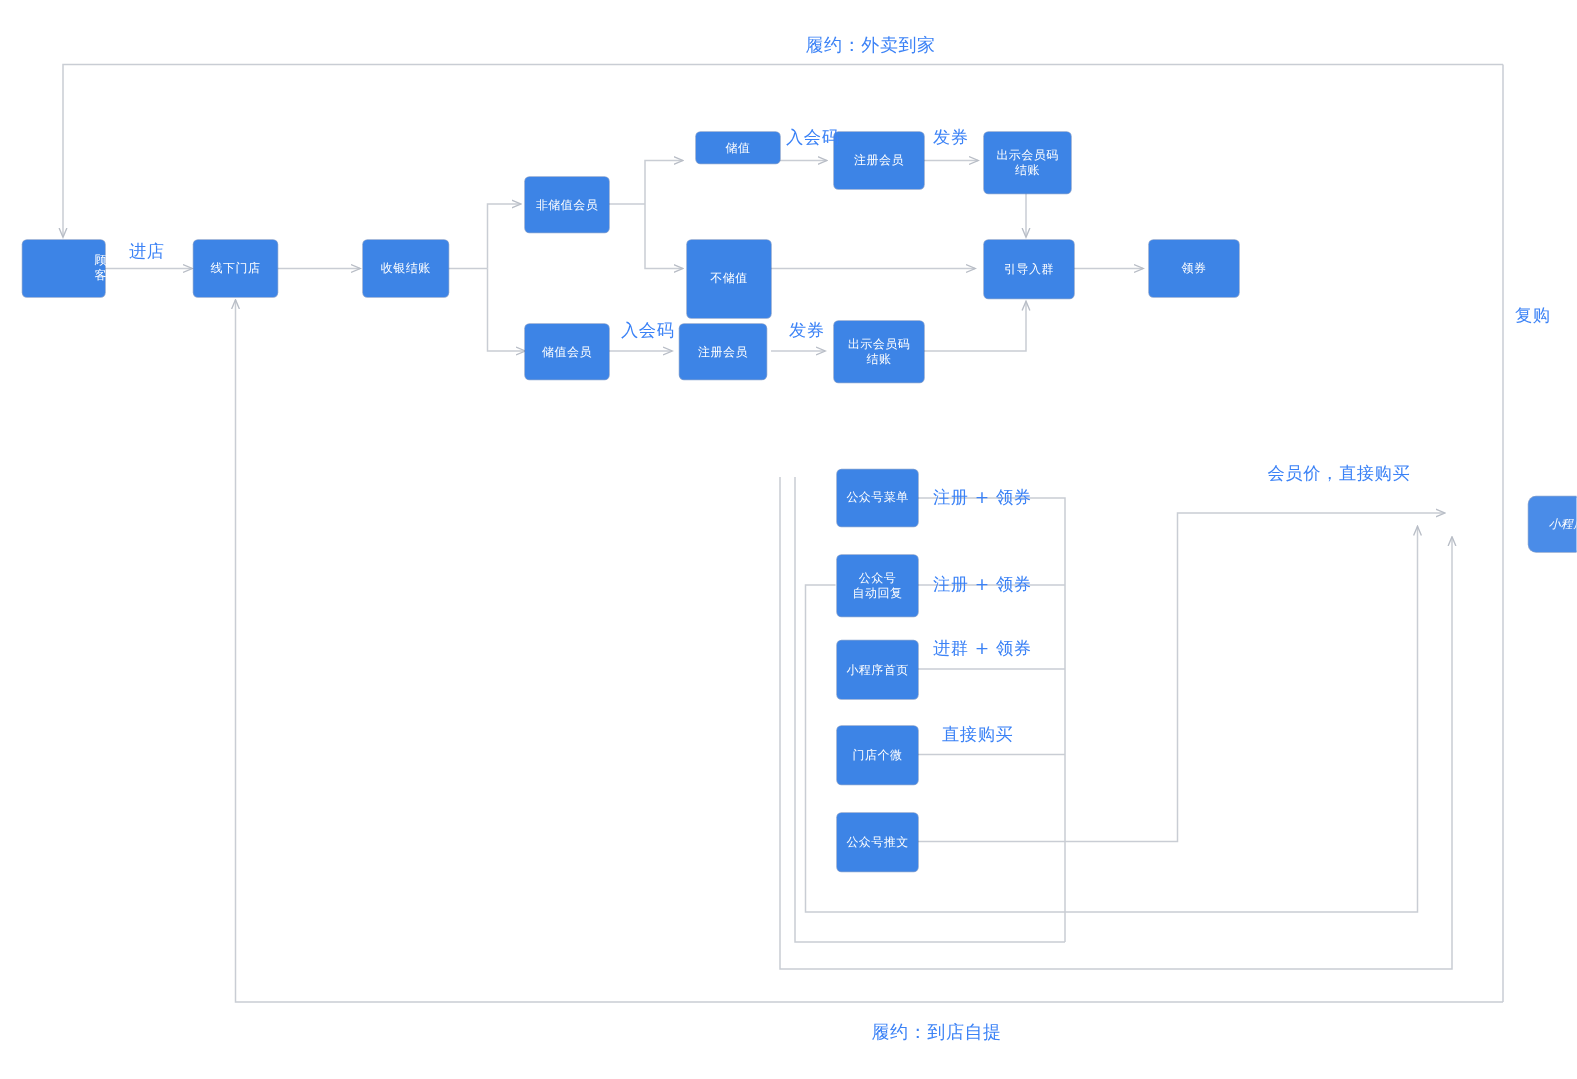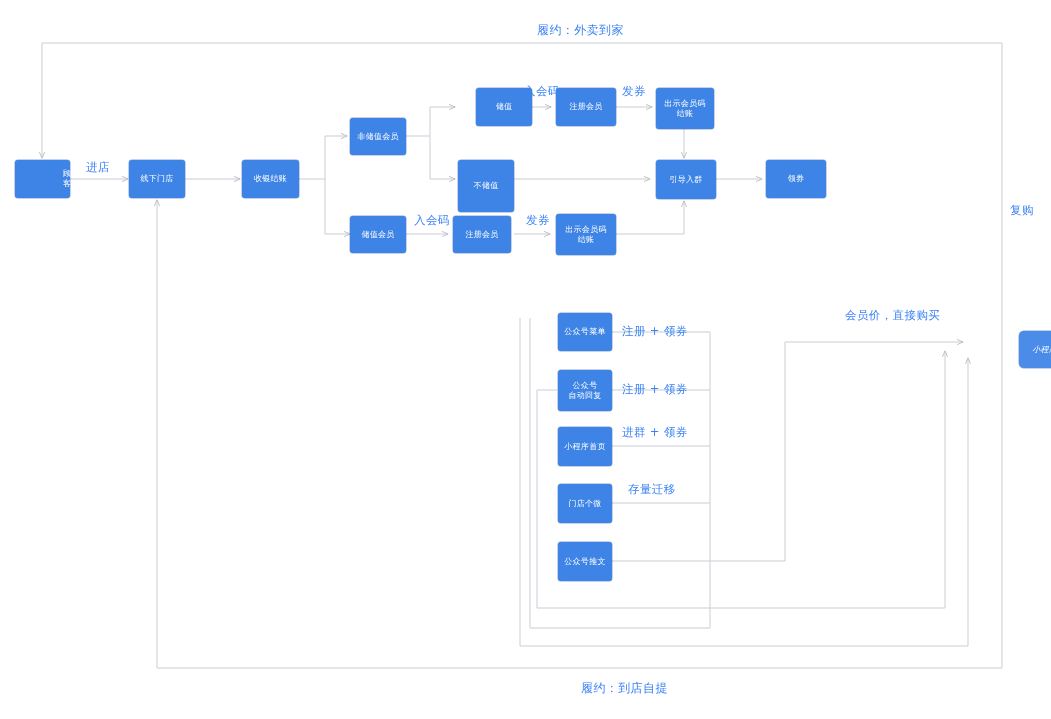--- a/index.html
+++ b/index.html
@@ -117,21 +117,21 @@
   </div>
 
   <div class="node" style="left:350px;top:118px;width:56px;height:37px;">
     <span>非储值会员</span>
   </div>
 
   <div class="node" style="left:350px;top:216px;width:56px;height:37px;">
     <span>储值会员</span>
   </div>
 
-  <div class="node" style="left:476px;top:88px;width:56px;height:38px;text-align:center;">
+  <div class="node" style="left:464px;top:88px;width:56px;height:21px;text-align:center;">
     <span>储值</span>
   </div>
 
   <div class="node" style="left:458px;top:160px;width:56px;height:52px;">
     <span>不储值</span>
   </div>
 
   <div class="node" style="left:556px;top:88px;width:60px;height:38px;">
     <span>注册会员</span>
   </div>
@@ -202,19 +202,19 @@
   <div class="elabel" style="left:414px;top:213px;">入会码</div>
 
   <div class="elabel" style="left:526px;top:213px;">发券</div>
 
   <div class="elabel" style="left:622px;top:324px;">注册 + 领券</div>
 
   <div class="elabel" style="left:622px;top:382px;">注册 + 领券</div>
 
   <div class="elabel" style="left:622px;top:425px;">进群 + 领券</div>
 
-  <div class="elabel" style="left:628px;top:482px;">存量迁移</div>
+  <div class="elabel" style="left:628px;top:482px;">直接购买</div>
 
   <div class="elabel" style="left:845px;top:308px;">会员价，直接购买</div>
 
   <div class="elabel" style="left:1010px;top:203px;">复购</div>
 
 </div>
 
 </body></html>

